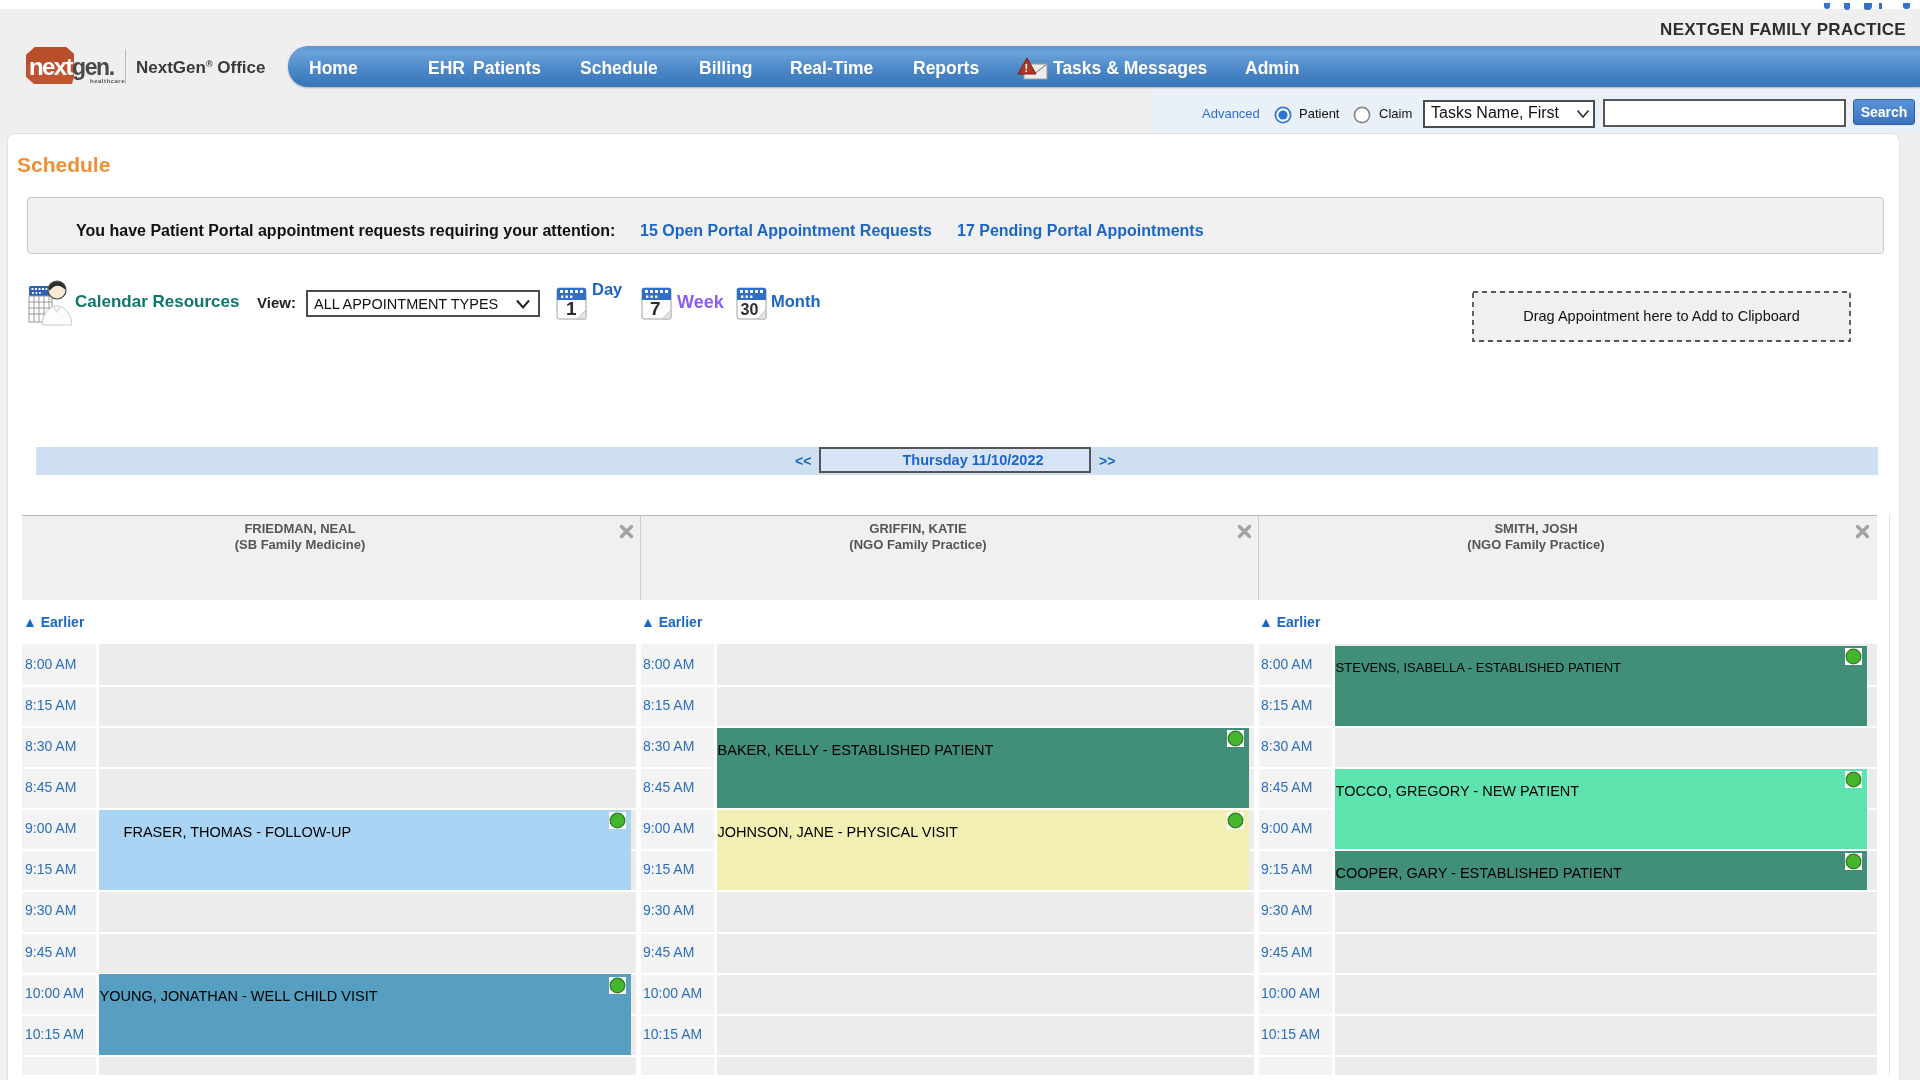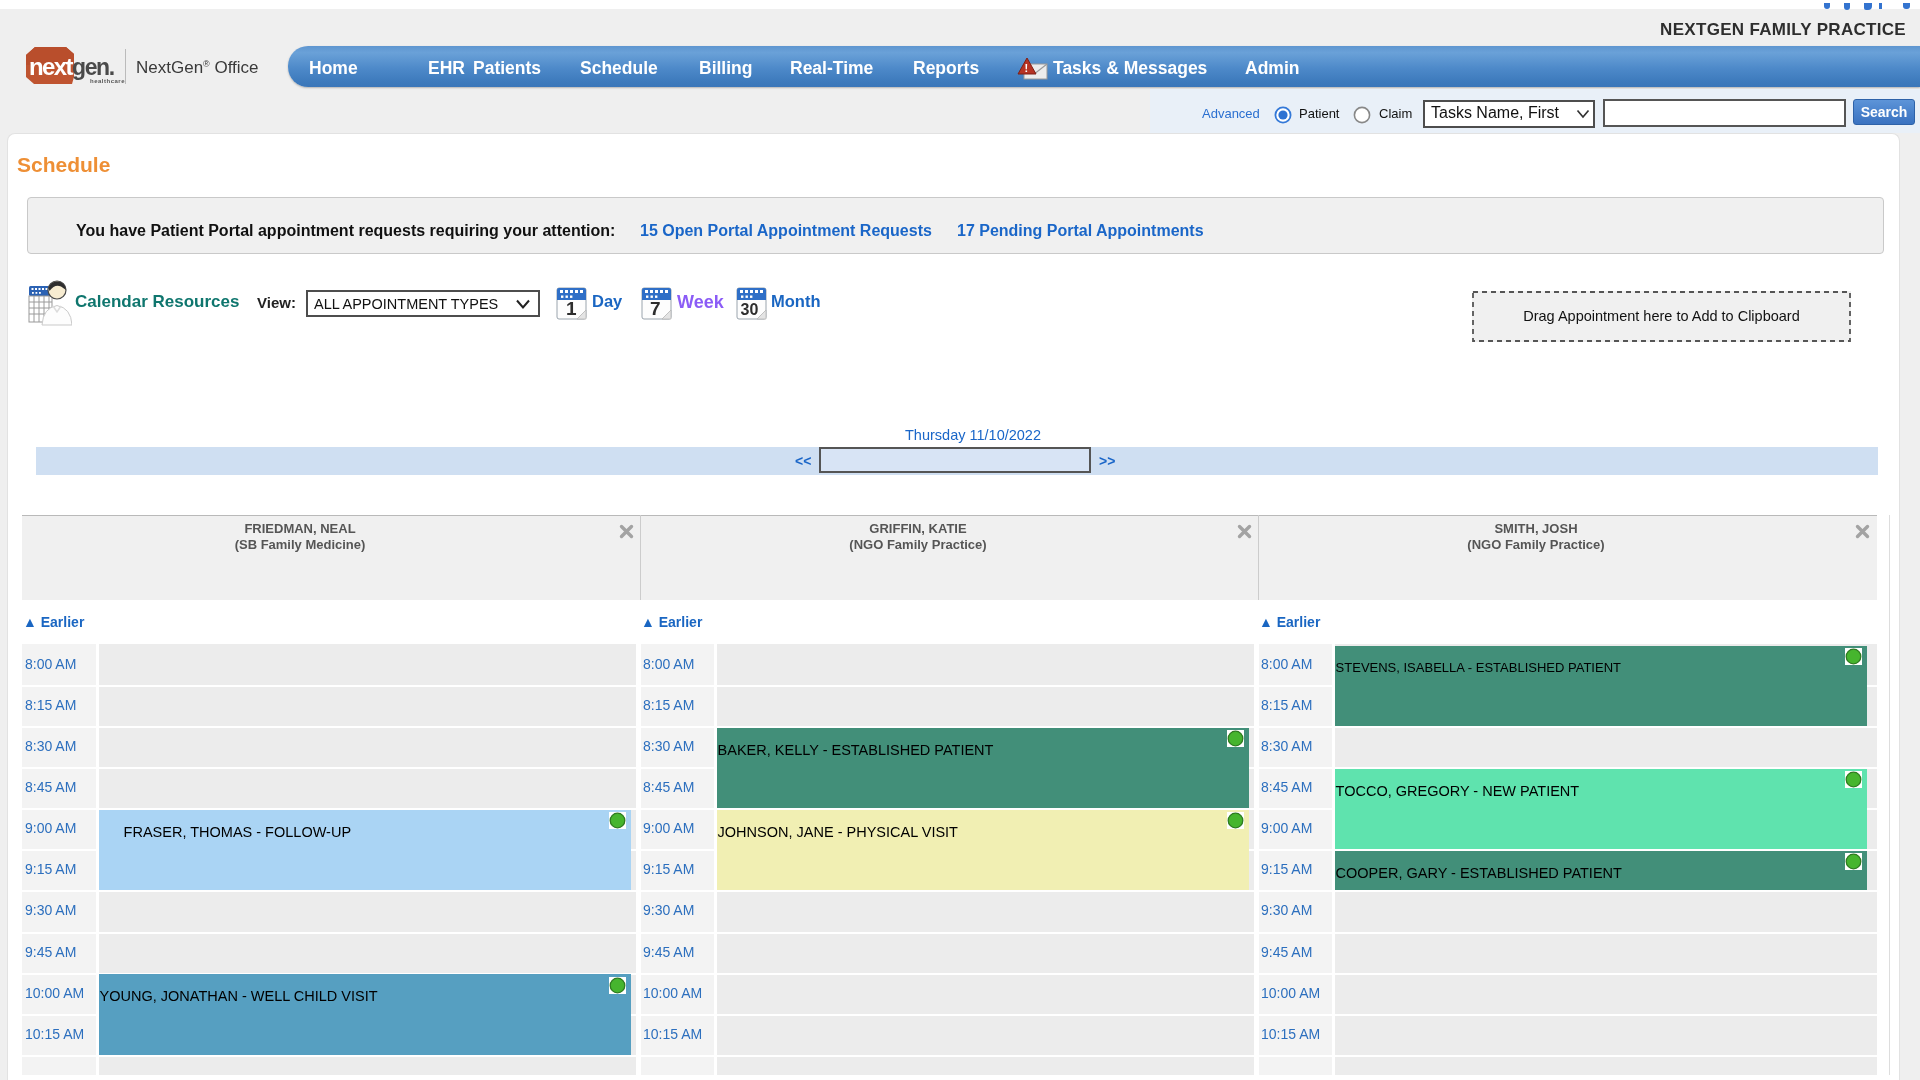--- a/index.html
+++ b/index.html
@@ -20,21 +20,21 @@
 <div class="abs" style="left:0px;top:20px;width:1906px;text-align:right;font-size:17px;font-weight:bold;color:#2e2e2e;letter-spacing:0.3px;">NEXTGEN FAMILY PRACTICE</div>
 
 <svg class="abs" style="left:26px;top:47px;" width="100" height="40" viewBox="0 0 100 40">
   <polygon points="9,0 40,0 48,7 48,30 46,37 8,37 0,30 0,8" fill="#bf5430"></polygon>
   <polygon points="9,0 40,0 48,7 48,18 0,18 0,8" fill="#b94e2c"></polygon>
 </svg>
 <div class="abs" style="left:29px;top:53px;font-size:24px;font-weight:bold;color:#ffffff;letter-spacing:-1.6px;">next</div>
 <div class="abs" style="left:72px;top:54px;font-size:23px;font-weight:bold;color:#4a4a4a;letter-spacing:-1.4px;">gen.</div>
 <div class="abs" style="left:90px;top:78px;font-size:6px;font-weight:bold;color:#555;letter-spacing:0.5px;">healthcare</div>
 <div class="abs" style="left:125px;top:49px;width:1px;height:35px;background:#bbbbbb;"></div>
-<div class="abs" style="left:136px;top:58px;font-size:17px;font-weight:normal;color:#3a3a3a;">NextGen<span style="font-size:9px;vertical-align:6px;">®</span> Office</div>
+<div class="abs" style="left:136px;top:58px;font-size:17px;font-weight:bold;color:#3a3a3a;">NextGen<span style="font-size:9px;vertical-align:6px;">®</span> Office</div>
 
 <div class="abs" style="left:288px;top:46px;width:1632px;height:41px;border-radius:20px 0 0 20px;background:linear-gradient(180deg,#5f96d0 0%,#6aa1d8 16%,#4d89c9 55%,#3e7bbd 85%,#3a76b9 100%);box-shadow:0 1px 2px rgba(0,0,0,0.25);"></div>
 <div class="abs" style="left:288px;top:46px;width:1632px;height:41px;color:#ffffff;font-weight:bold;font-size:17.5px;">
   <span class="abs" style="left:21px;top:12px;">Home</span>
   <span class="abs" style="left:109px;top:12px;margin-left:31px;">EHR</span>
   <span class="abs" style="left:185px;top:12px;">Patients</span>
   <span class="abs" style="left:292px;top:12px;">Schedule</span>
   <span class="abs" style="left:411px;top:12px;">Billing</span>
   <span class="abs" style="left:502px;top:12px;">Real-Time</span>
   <span class="abs" style="left:625px;top:12px;">Reports</span>
@@ -120,21 +120,21 @@
       <rect x="14" y="5" width="3" height="3"></rect>
       <rect x="19" y="5" width="3" height="3"></rect>
       <rect x="24" y="5" width="3" height="3"></rect>
       <rect x="5" y="10.5" width="2.4" height="2.4"></rect>
       <rect x="9.5" y="10.5" width="2.4" height="2.4"></rect>
       <rect x="14" y="10.5" width="2.4" height="2.4"></rect>
     </g>
   <text x="10" y="30" font-size="19" font-weight="bold" fill="#2d2d2d" font-family="Liberation Sans,sans-serif">1</text>
   <path d="M21 34 L30 25 L30 34 Z" fill="#e4e4e4" stroke="#b5b5b5" stroke-width="0.8"></path>
 </svg>
-<div class="abs" style="left:592px;top:292px;font-size:16.5px;font-weight:bold;color:#1a66c2;">Day</div>
+<div class="abs" style="left:592px;top:280px;font-size:16.5px;font-weight:bold;color:#1a66c2;">Day</div>
 <svg class="abs" style="left:641px;top:285px;" width="32" height="36" viewBox="0 0 32 36">
   <rect x="1" y="3" width="29" height="31" rx="2" fill="#fdfdfd" stroke="#9aa4ad" stroke-width="1"></rect>
   <rect x="1" y="3" width="29" height="12" rx="2" fill="#2f6fc7"></rect>
   <rect x="1" y="12" width="29" height="3" fill="#2f6fc7"></rect>
   <g fill="#ffffff">
       <rect x="4" y="5" width="3" height="3"></rect>
       <rect x="9" y="5" width="3" height="3"></rect>
       <rect x="14" y="5" width="3" height="3"></rect>
       <rect x="19" y="5" width="3" height="3"></rect>
       <rect x="24" y="5" width="3" height="3"></rect>
@@ -167,21 +167,21 @@
 
 <div class="abs" style="left:1472px;top:291px;width:379px;height:51px;background:#f0f0f0;"></div>
 <svg class="abs" style="left:1472px;top:291px;" width="379" height="51" viewBox="0 0 379 51">
     <rect x="1" y="1" width="377" height="49" fill="none" stroke="#555" stroke-width="1.8" stroke-dasharray="5 4"></rect>
   </svg>
 <div class="abs" style="left:1472px;top:308px;width:379px;text-align:center;font-size:14.5px;color:#111;">Drag Appointment here to Add to Clipboard</div>
 
 <div class="abs" style="left:36px;top:447px;width:1842px;height:28px;background:#cfdff2;"></div>
 <div class="abs" style="left:795px;top:453px;font-size:14px;font-weight:bold;color:#1a66c8;">&lt;&lt;</div>
 <div class="abs" style="left:819px;top:447px;width:272px;height:26px;background:#d8e4f5;border:2px solid #555;"></div>
-<div class="abs" style="left:819px;top:427px;width:308px;text-align:center;font-size:14.5px;font-weight:normal;color:#1a66c8;">Thursday 11/10/2022</div>
+<div class="abs" style="left:819px;top:452px;width:308px;text-align:center;font-size:14.5px;font-weight:bold;color:#1a66c8;">Thursday 11/10/2022</div>
 <div class="abs" style="left:1099px;top:453px;font-size:14px;font-weight:bold;color:#1a66c8;">&gt;&gt;</div>
 
 <div class="abs" style="left:22px;top:515px;width:1855px;height:85px;background:#f0f0f0;border-top:1px solid #b9b9b9;"></div>
 <div class="abs" style="left:22px;top:521px;width:556px;text-align:center;font-size:13px;font-weight:bold;color:#555;line-height:15.5px;">FRIEDMAN, NEAL<br>(SB Family Medicine)</div>
 <div class="abs" style="left:640px;top:515px;width:1px;height:85px;background:#cccccc;"></div>
 <svg class="abs" style="left:619px;top:524px;" width="15" height="15" viewBox="0 0 15 15">
     <path d="M2.5 2.5 L12.5 12.5 M12.5 2.5 L2.5 12.5" stroke="#a3a3a3" stroke-width="3.4" stroke-linecap="round"></path>
   </svg>
 <div class="abs" style="left:640px;top:521px;width:556px;text-align:center;font-size:13px;font-weight:bold;color:#555;line-height:15.5px;">GRIFFIN, KATIE<br>(NGO Family Practice)</div>
 <div class="abs" style="left:1258px;top:515px;width:1px;height:85px;background:#cccccc;"></div>

